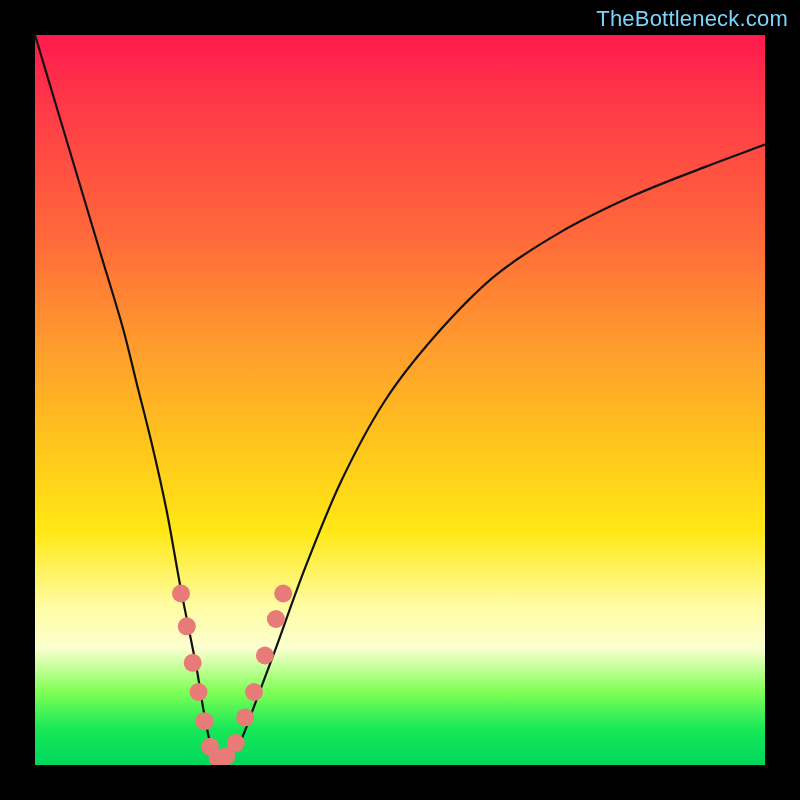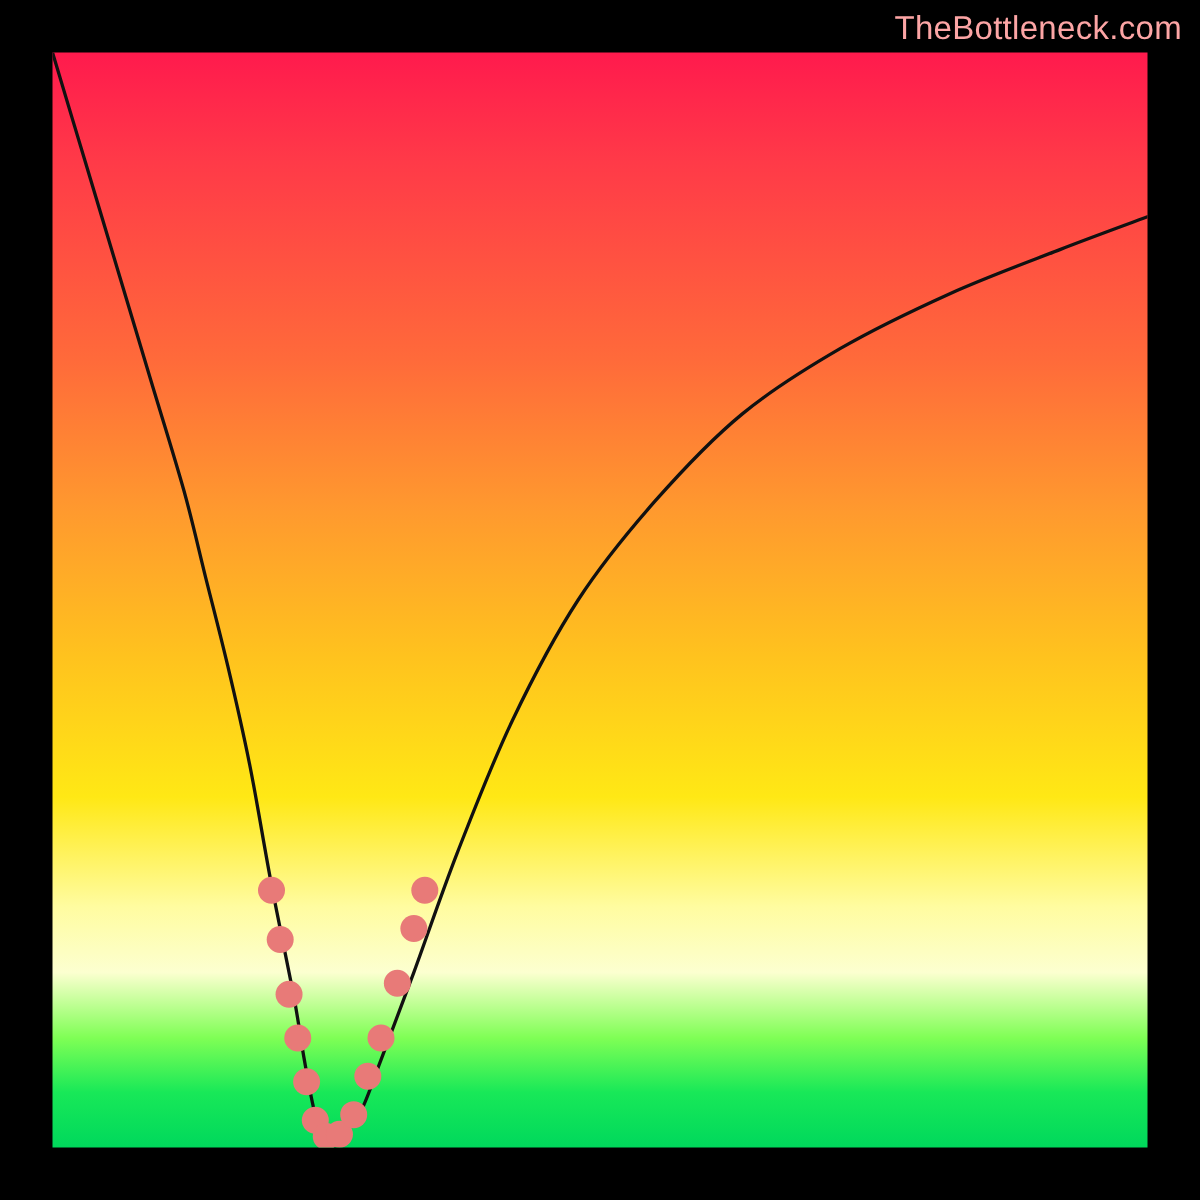--- a/index.html
+++ b/index.html
@@ -36,21 +36,21 @@
       #fcffd0 84%,
       #7fff55 90%,
       #18e858 95%,
       #00d85c 100%
     );
   }
   .watermark {
     position: absolute;
     top: 6px;
     right: 12px;
-    color: #fca5a5;
+    color: #7dd3fc;
     font-size: 22px;
     font-weight: 500;
     letter-spacing: 0.2px;
     user-select: none;
   }
   svg.curve-layer {
     position: absolute;
     inset: 0;
     width: 730px;
     height: 730px;

